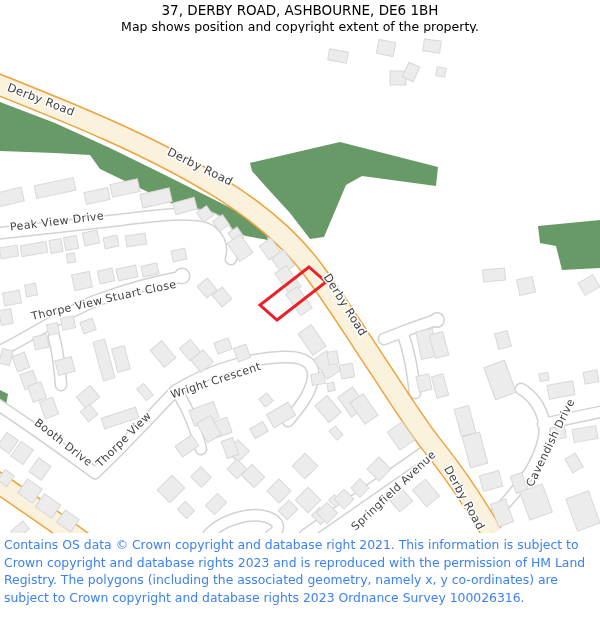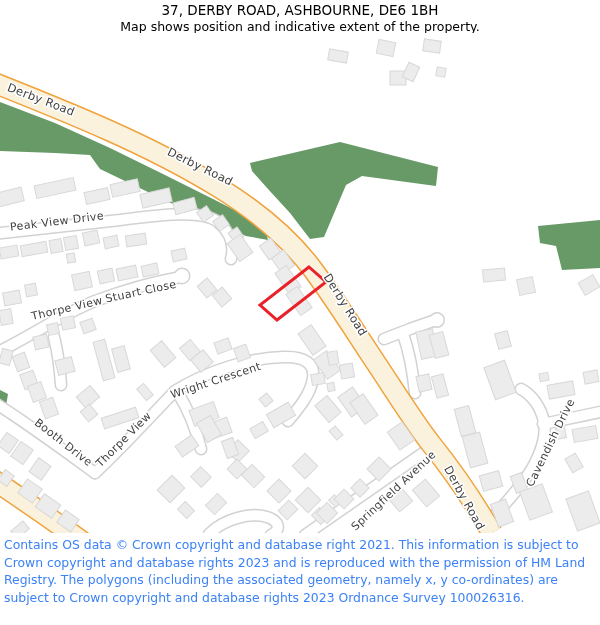--- a/index.html
+++ b/index.html
@@ -11,21 +11,21 @@
   .map-wrap{position:absolute;top:33px;left:0;width:600px;height:500px;background:#fff;}
   svg{display:block;}
   .footer{position:absolute;top:536px;left:4px;width:594px;
           font-size:12.4px;line-height:1.42;color:#3b82f6;}
 </style>
 </head>
 <body>
 
 <div class="header">
   <span class="title">37, DERBY ROAD, ASHBOURNE, DE6 1BH</span>
-  <span class="subtitle">Map shows position and indicative extent of the property.</span>
+  <span class="subtitle">Map shows position and copyright extent of the property.</span>
 </div>
 
 <div class="map-wrap">
   <svg width="600" height="500" viewBox="0 0 600 500">
       <path d="M0,69 L55,90 110,115 165,142 215,167 250,185 266,198 268,207 246,203 200,184 150,160 100,136 90,122 55,120 0,118 Z" fill="#689a68"></path>
       <path d="M250,130 L340,109 438,134 436,153 362,143 346,152 324,204 310,206 290,180 268,156 252,138 Z" fill="#689a68"></path>
       <path d="M538,193 L600,187 600,235 562,237 556,213 540,210 Z" fill="#689a68"></path>
       <path d="M0,357 L8,361 6,373 0,375 Z" fill="#689a68"></path>
       <path d="M-8,201 L120,187 C172,180 204,178 218,189 C230,199 235,212 231,226" fill="none" stroke="#d2d2d2" stroke-width="13" stroke-linecap="round" stroke-linejoin="round"></path>
       <path d="M-8,322 C30,304 60,282 95,268 C125,257 155,249 176,245" fill="none" stroke="#d2d2d2" stroke-width="13" stroke-linecap="round" stroke-linejoin="round"></path>

